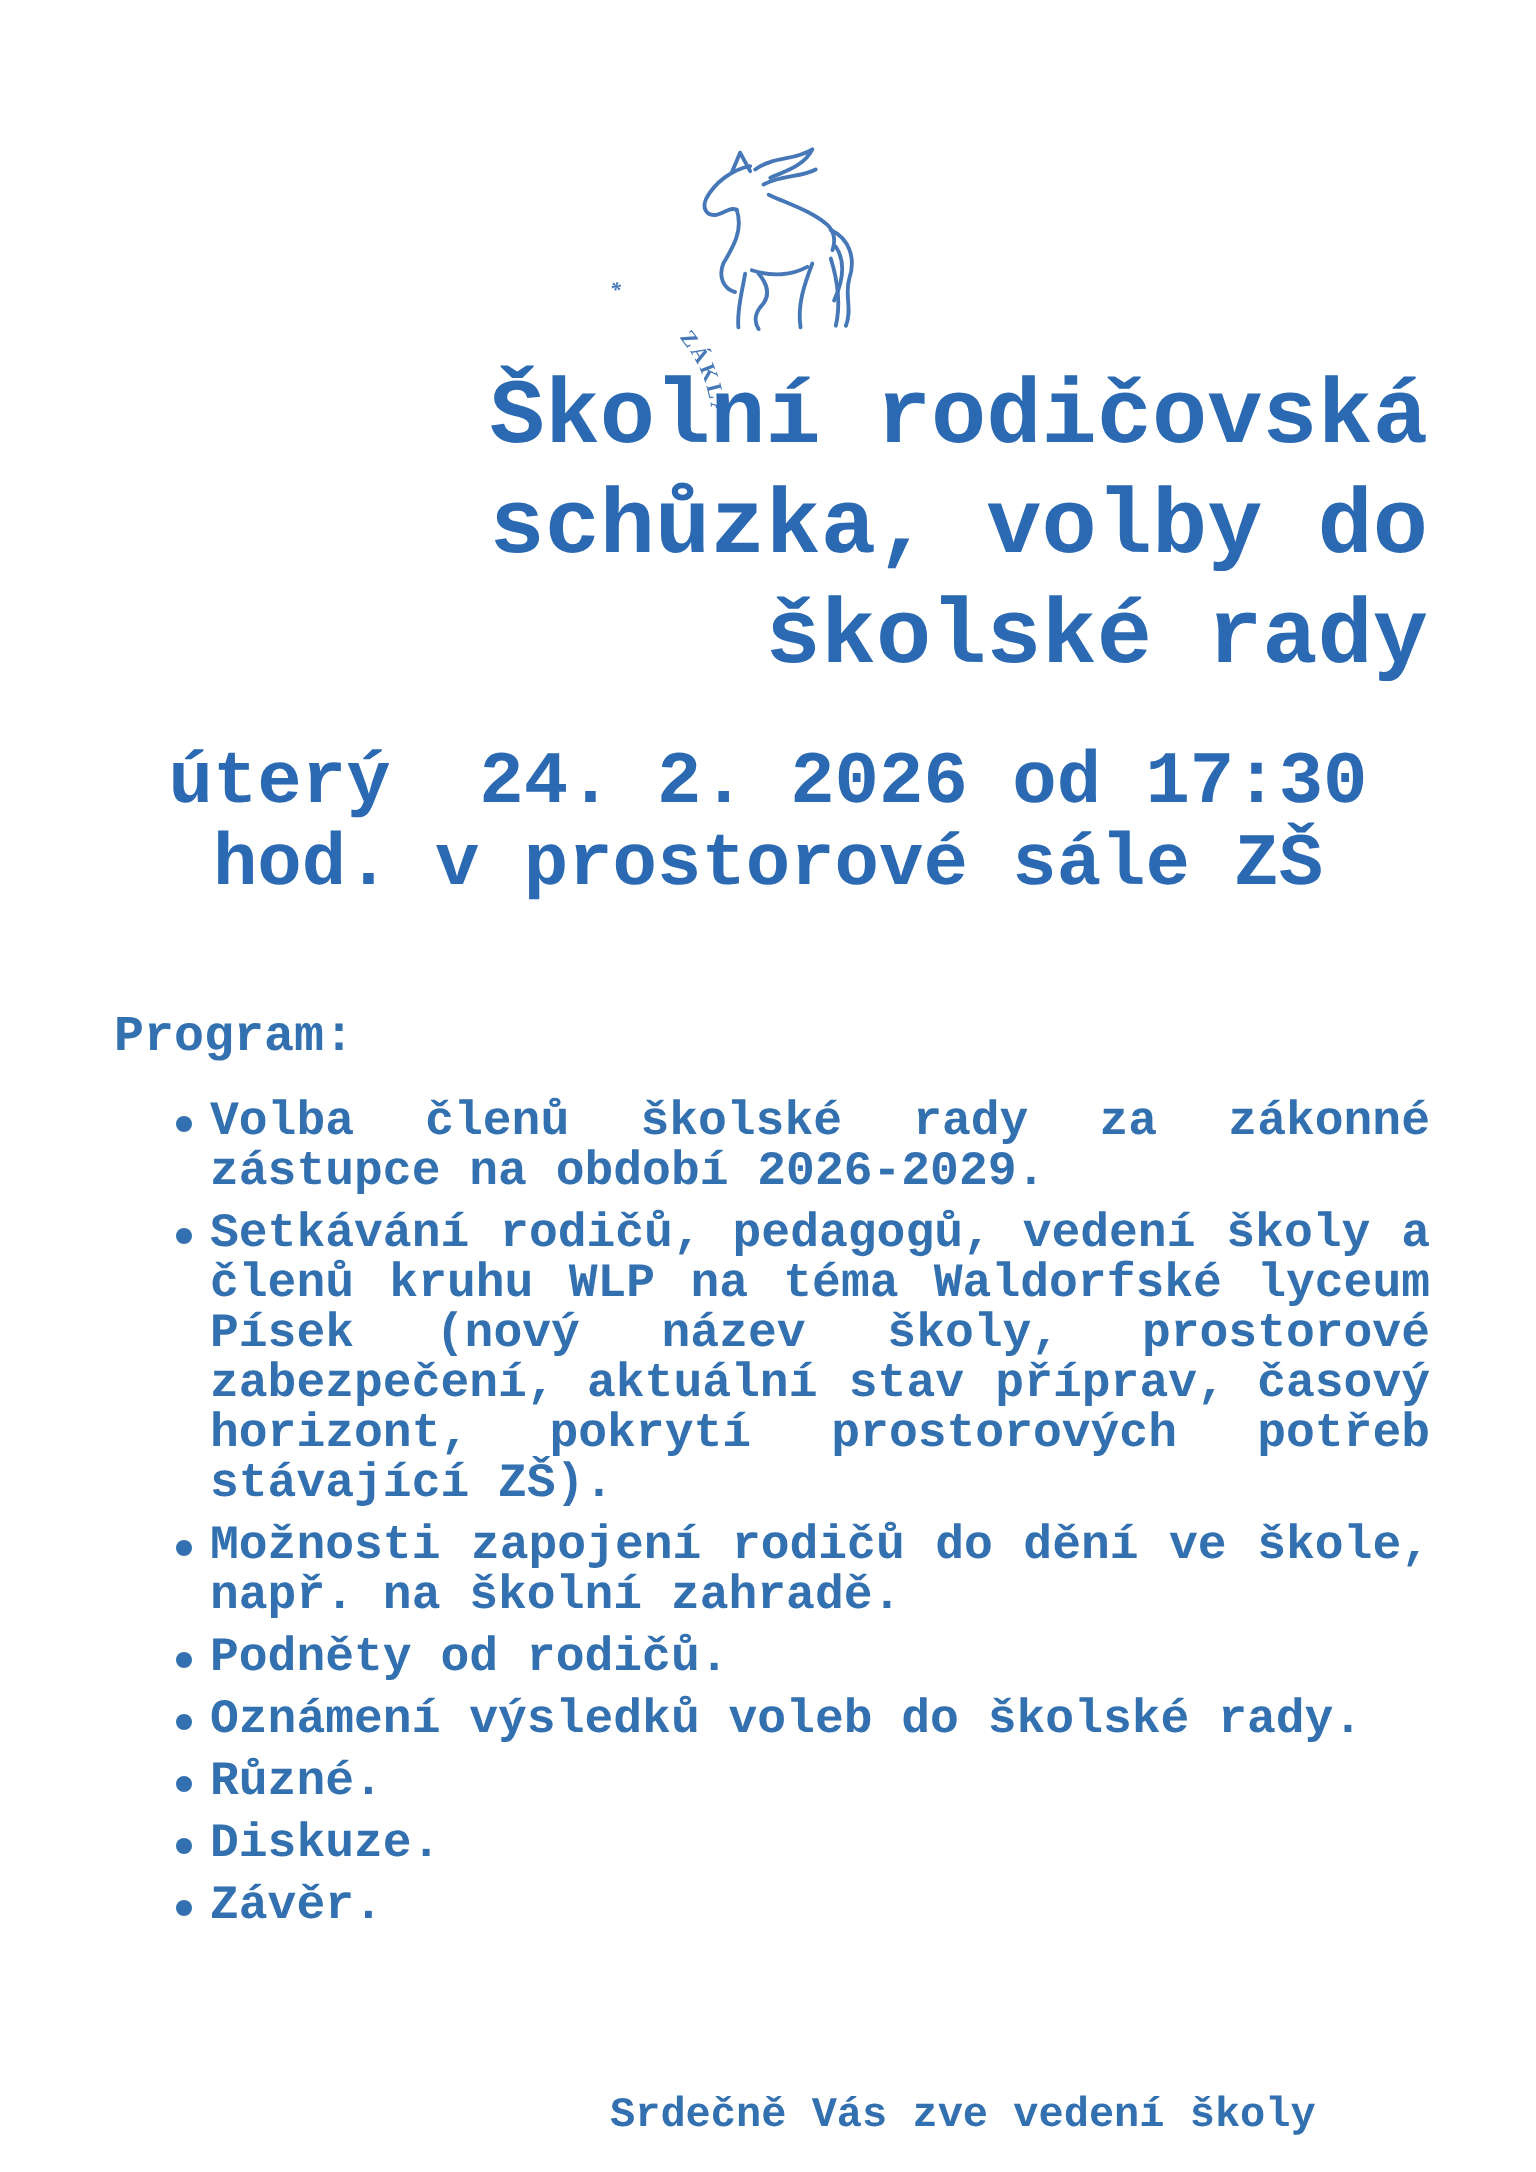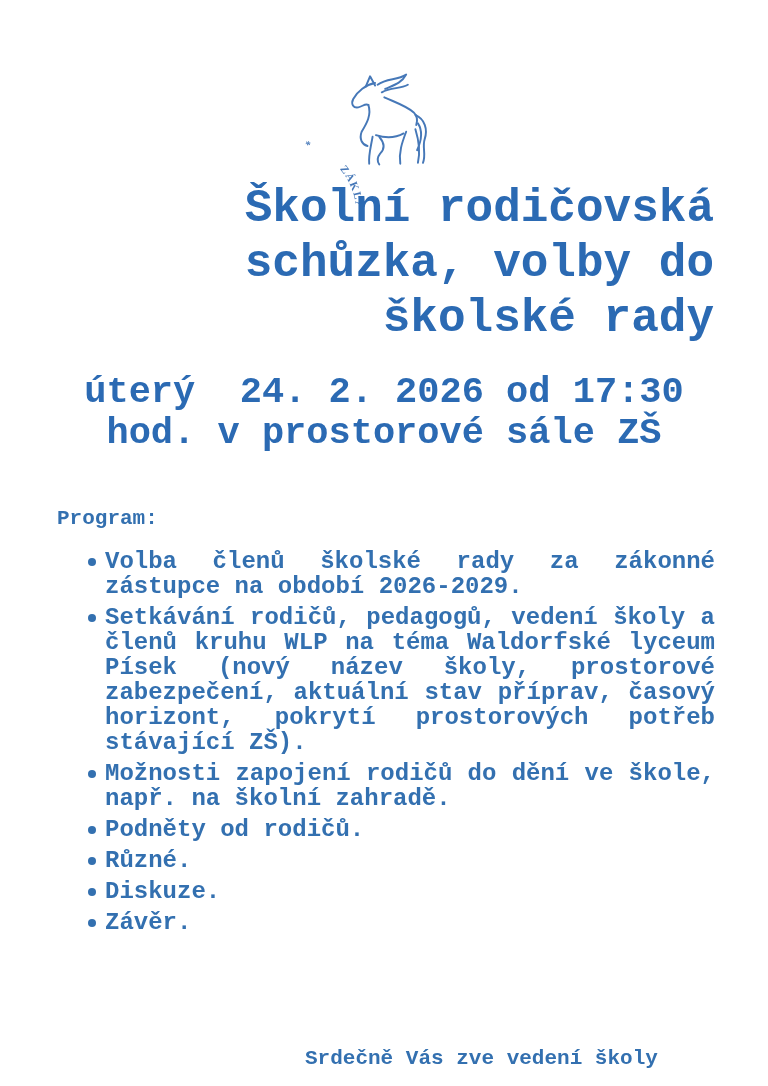--- a/index.html
+++ b/index.html
@@ -33,21 +33,21 @@
   }
   .subtitle {
     position:absolute; top:372px; left:54px; width:660px;
     text-align:center;
     font-size:37px; line-height:41px;
     color:var(--heading, #2b6ab3);
   }
   .subtitle-line { white-space:pre; }
   .program-heading {
     position:absolute; top:506px; left:57px;
-    font-size:21px; line-height:26px;
+    font-size:25px; line-height:26px;
     color:var(--body, #3370b0);
   }
   .program-list {
     position:absolute; top:549px; left:85px; width:630px;
     margin:0; padding:0; list-style:none;
     color:var(--body, #3370b0);
   }
   .program-list li {
     position:relative;
     padding-left:20px;
@@ -114,20 +114,21 @@
 
       <li><span class="dot"></span><span>Volba členů školské rady za zákonné zástupce na období 2026-2029.</span></li>
 
       <li><span class="dot"></span><span>Setkávání rodičů, pedagogů, vedení školy a členů kruhu WLP na téma Waldorfské lyceum Písek (nový název školy, prostorové zabezpečení, aktuální stav příprav, časový horizont, pokrytí prostorových potřeb stávající ZŠ).</span></li>
 
 
       <li><span class="dot"></span><span>Možnosti zapojení rodičů do dění ve škole, např. na školní zahradě.</span></li>
 
       <li><span class="dot"></span><span>Podněty od rodičů.</span></li>
 
+      <li><span class="dot"></span><span>Oznámení výsledků voleb do školské rady.</span></li>
 
       <li><span class="dot"></span><span>Různé.</span></li>
 
       <li><span class="dot"></span><span>Diskuze.</span></li>
 
       <li><span class="dot"></span><span>Závěr.</span></li>
     </ul>
 
   <div class="closing">Srdečně Vás zve vedení školy</div>
 

